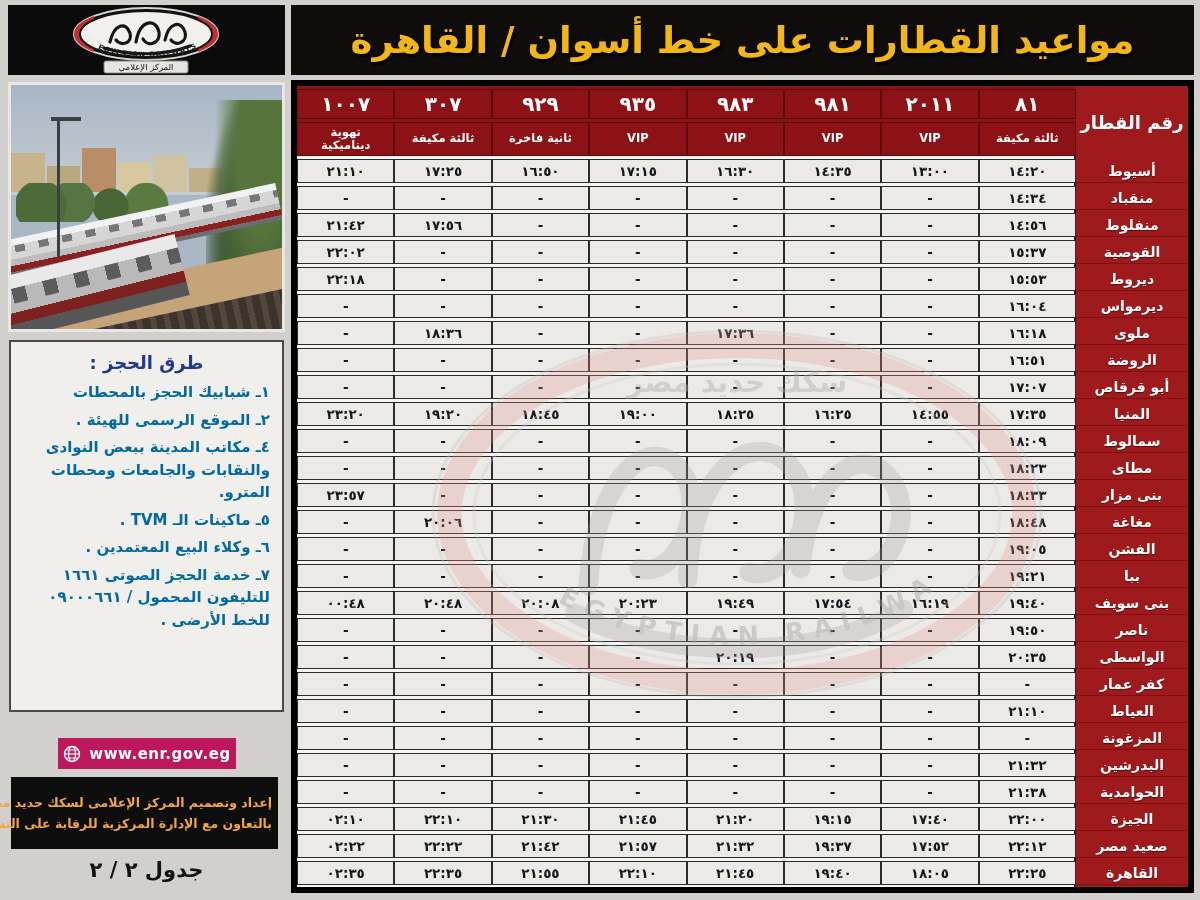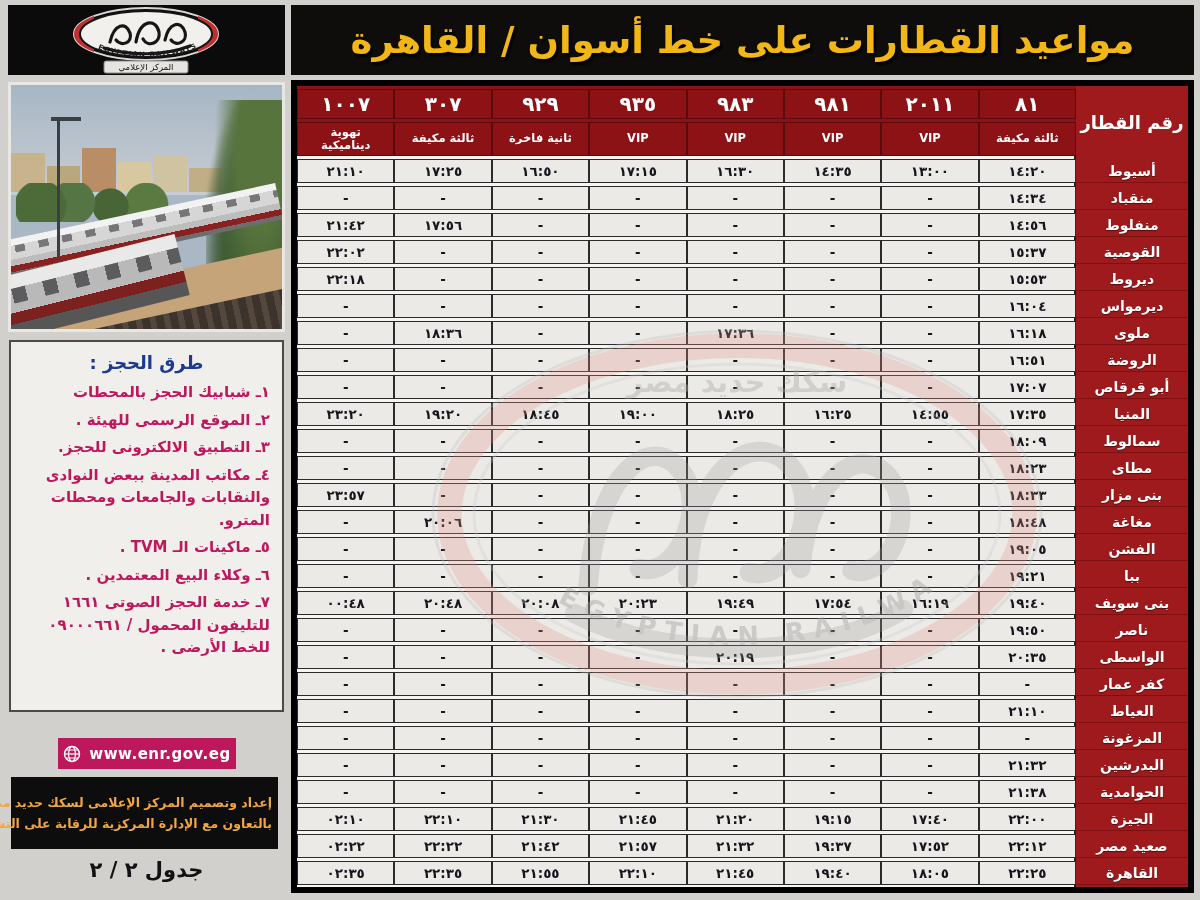--- a/index.html
+++ b/index.html
@@ -62,21 +62,21 @@
     background:linear-gradient(#e9e9e9 0 22%, #b9b9b9 22% 60%, #7c2020 60% 78%, #565656 78% 100%); }
   .ph-train-front::after { content:""; position:absolute; left:0; top:22%; width:100%; height:24%;
     background:repeating-linear-gradient(90deg, transparent 0 18px, rgba(30,30,35,.6) 18px 32px); }
   .ph-pole { position:absolute; left:17%; top:13%; width:3px; height:58%; background:#3a3f44; }
   .ph-pole::after { content:""; position:absolute; left:-6px; top:0; width:30px; height:4px; background:#3a3f44; }
 
   .booking-box { position:absolute; top:260px; left:1px; right:1px; height:372px;
     background:#f1efeb; border:2px solid #4a4a4a; padding:10px 12px 6px; direction:rtl; }
   .booking-title { text-align:center; color:var(--booking-blue); font-size:18px; font-weight:bold; margin-bottom:8px; }
   .booking-list { list-style:none; }
-  .booking-list li { font-size:15px; font-weight:bold; color:#be185d; line-height:1.5; margin-bottom:5px; text-align:right; }
+  .booking-list li { font-size:15px; font-weight:bold; color:#0369a1; line-height:1.5; margin-bottom:5px; text-align:right; }
 
   .website-bar { position:absolute; top:658px; left:50px; width:178px; height:31px;
     background:#be185d; display:flex; align-items:center; justify-content:center; gap:8px; }
   .website-text { color:#fff; font-size:15px; font-weight:bold; letter-spacing:.5px; }
 
   .credits-box { position:absolute; top:697px; left:3px; right:7px; height:72px;
     background:#0d0d0d; display:flex; flex-direction:column; align-items:flex-start; justify-content:center;
     direction:rtl; padding:4px 6px; }
   .credits-box div { color:var(--credits-orange); font-size:12.5px; font-weight:bold; line-height:1.7; text-align:center; white-space:nowrap; }
 
@@ -156,21 +156,20 @@
       <div class="ph-train-main"></div>
       <div class="ph-train-front"></div>
       <div class="ph-pole"></div>
     </div>
 
     <div class="booking-box">
       <div class="booking-title">طرق الحجز :</div>
       <ul class="booking-list">
           <li>١ـ  شبابيك الحجز بالمحطات</li>
           <li>٢ـ  الموقع الرسمى للهيئة .</li>
-          <li>٣ـ التطبيق الالكترونى للحجز.</li>
           <li>٤ـ مكاتب المدينة ببعض النوادى والنقابات والجامعات ومحطات المترو.</li>
           <li>٥ـ ماكينات الـ TVM .</li>
           <li>٦ـ وكلاء البيع المعتمدين .</li>
           <li>٧ـ خدمة الحجز الصوتى ١٦٦١ للتليفون المحمول / ٠٩٠٠٠٦٦١ للخط الأرضى .</li>
         </ul>
     </div>
 
     <div class="website-bar">
       <svg width="18" height="18" viewBox="0 0 18 18">
         <circle cx="9" cy="9" r="7.5" fill="none" stroke="#fff" stroke-width="1.4"></circle>

